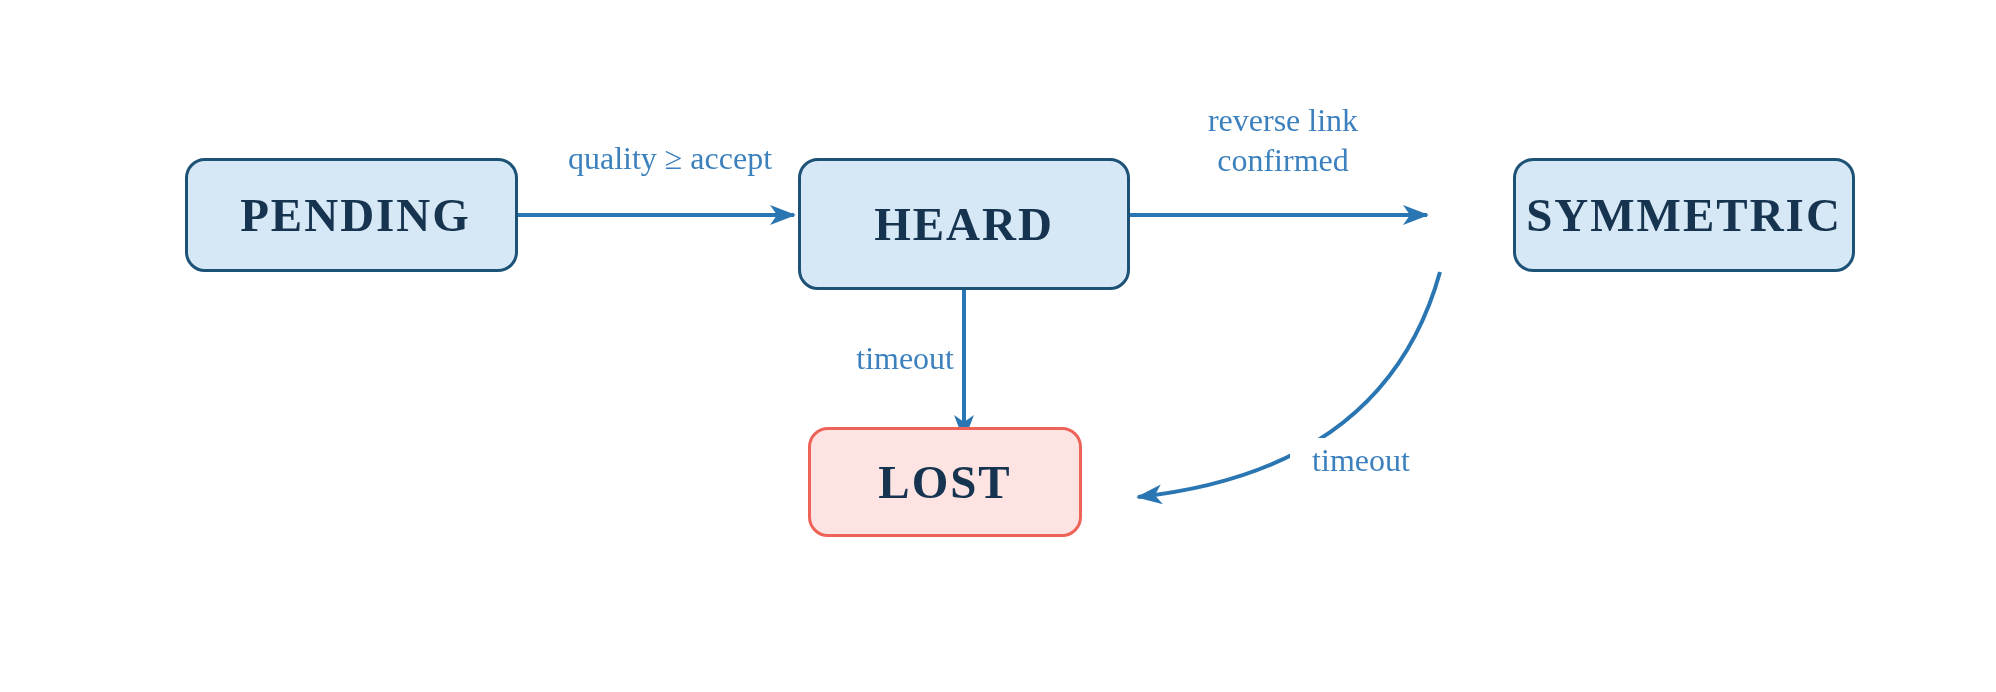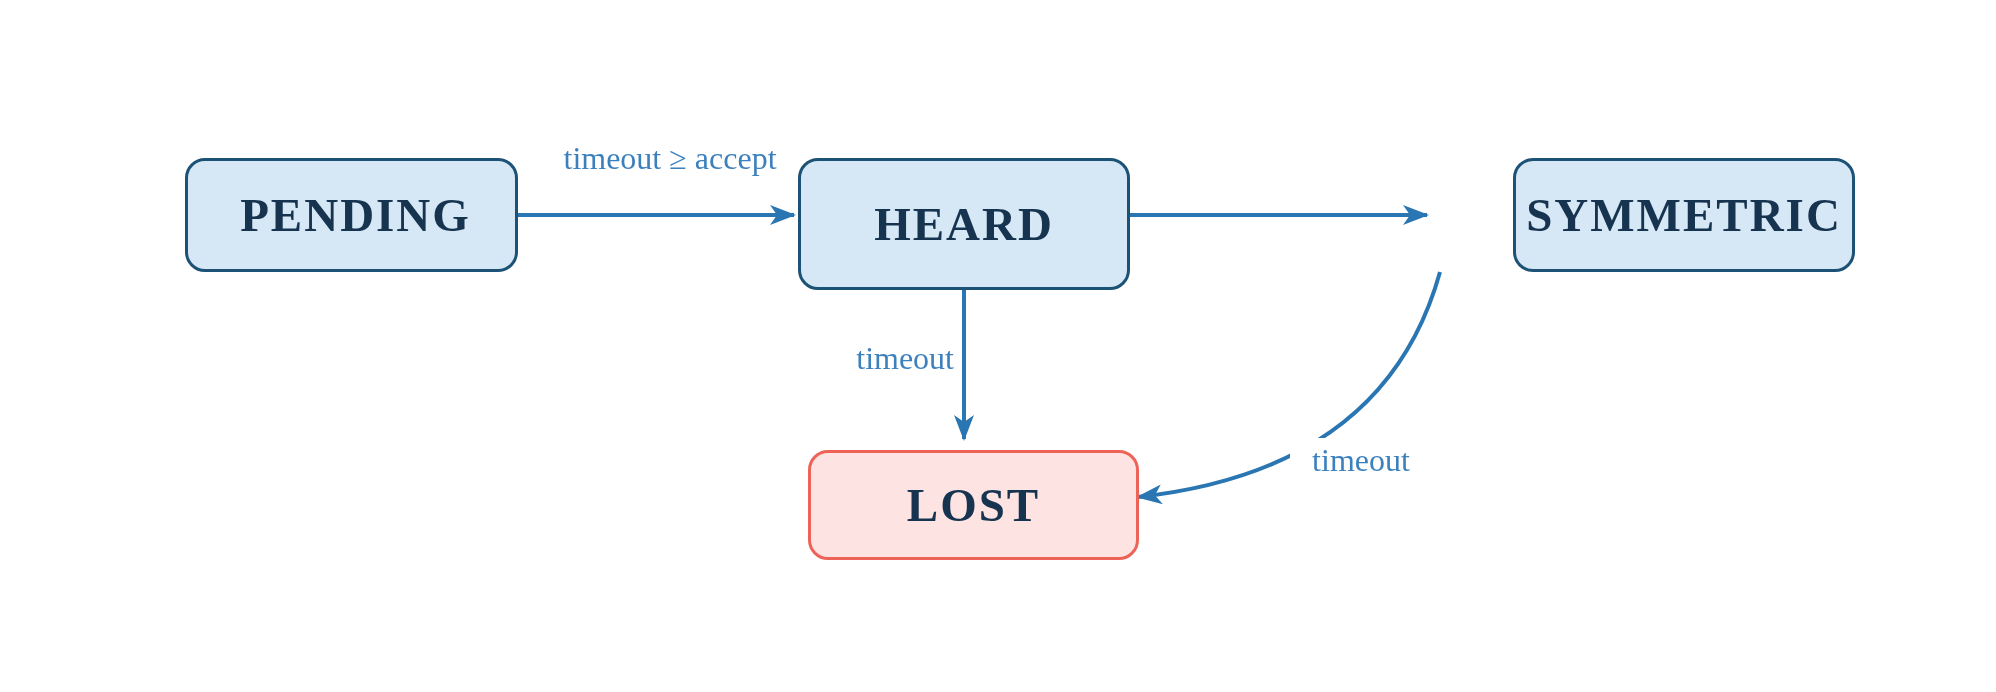--- a/index.html
+++ b/index.html
@@ -35,21 +35,21 @@
     letter-spacing:2px;
     box-sizing:border-box;
   }
   .node.lost{
     background:var(--lost-fill);
     border-color:var(--lost-border);
   }
   .node-pending{left:185px;top:158px;width:333px;height:114px;padding-left:8px;}
   .node-heard{left:798px;top:158px;width:332px;height:132px;}
   .node-symmetric{left:1513px;top:158px;width:342px;height:114px;}
-  .node-lost{left:808px;top:450px;width:331px;height:110px;}
+  .node-lost{left:808px;top:427px;width:274px;height:110px;}
   .edge-label{
     position:absolute;
     color:var(--edge-label);
     font-size:32px;
     line-height:40px;
     text-align:center;
   }
   .label-quality{left:510px;top:138px;width:320px;}
   .label-reverse{left:1158px;top:100px;width:250px;}
   .label-timeout-heard{left:782px;top:338px;width:172px;text-align:right;}
@@ -85,20 +85,24 @@
   </div>
 
   <div class="node node-symmetric">
     <span>SYMMETRIC</span>
   </div>
 
   <div class="node lost node-lost">
     <span>LOST</span>
   </div>
 
-  <div class="edge-label label-quality">timeout ≥ accept</div>
+  <div class="edge-label label-quality">quality ≥ accept</div>
 
+  <div class="edge-label label-reverse">
+    <span>reverse link</span><br>
+    <span>confirmed</span>
+  </div>
 
   <div class="edge-label label-timeout-heard">timeout</div>
 
   <div class="edge-label label-timeout-symmetric">timeout</div>
 
 </div>
 
 </body></html>

